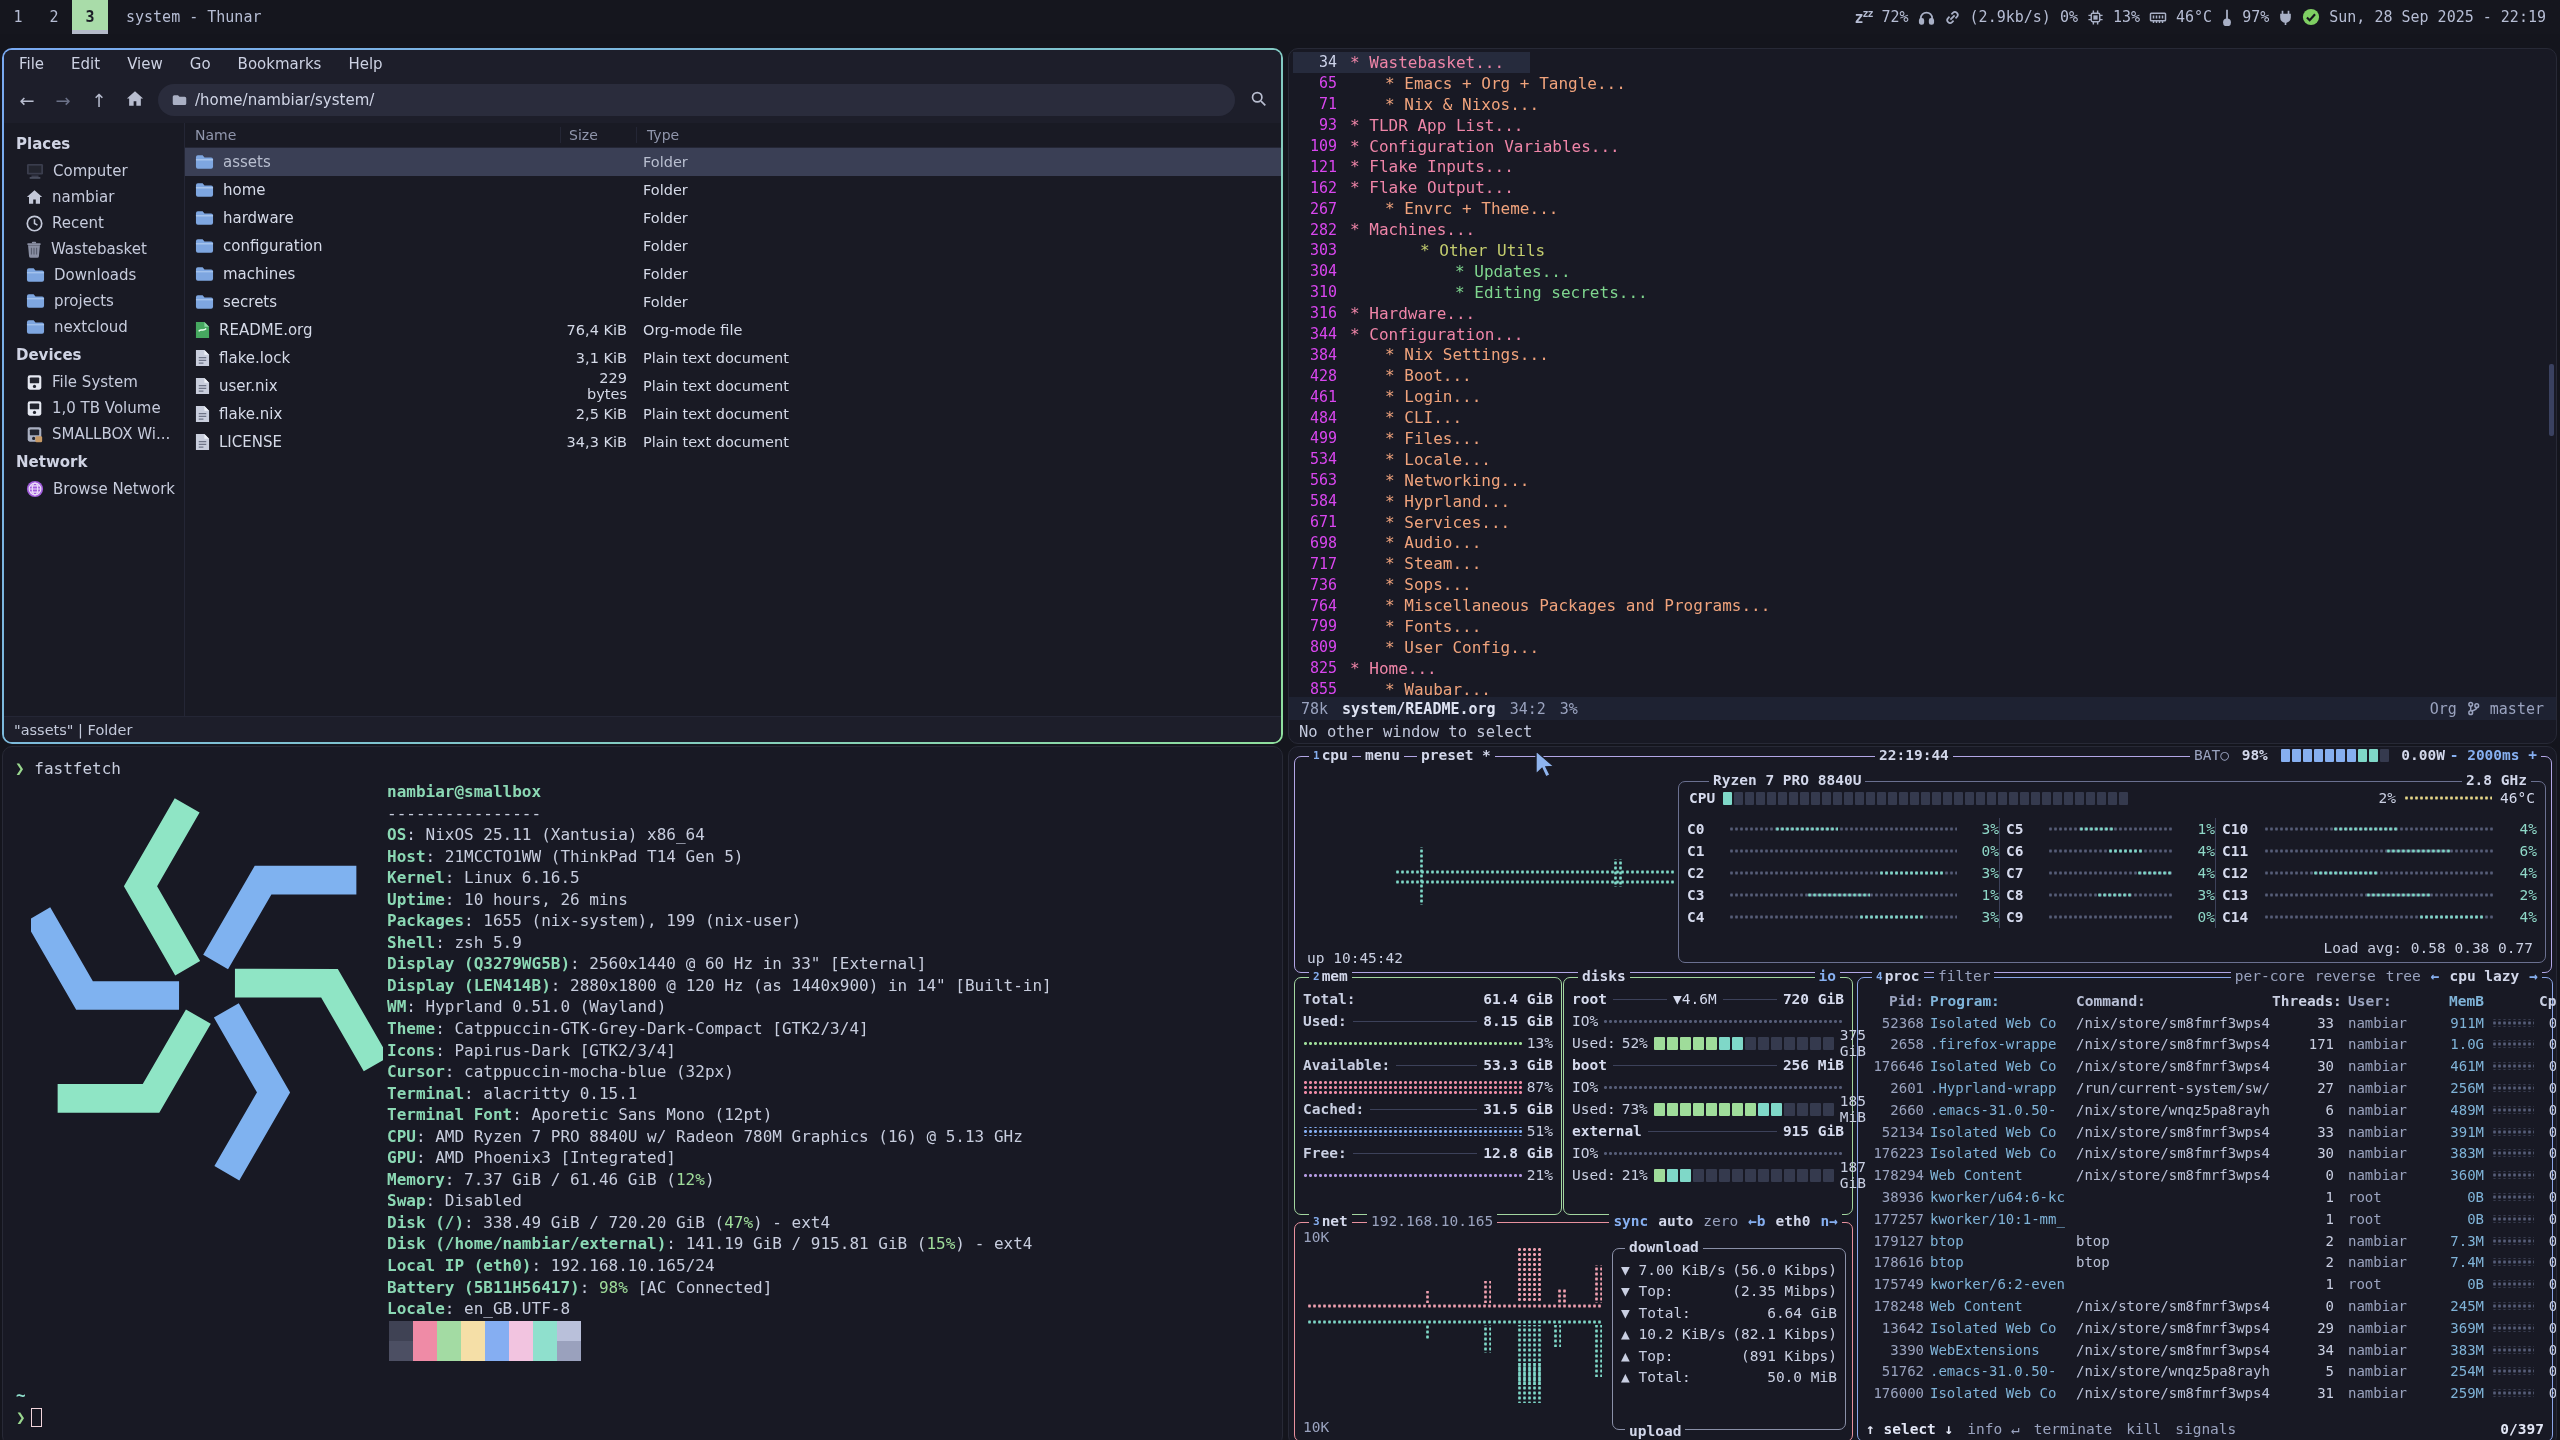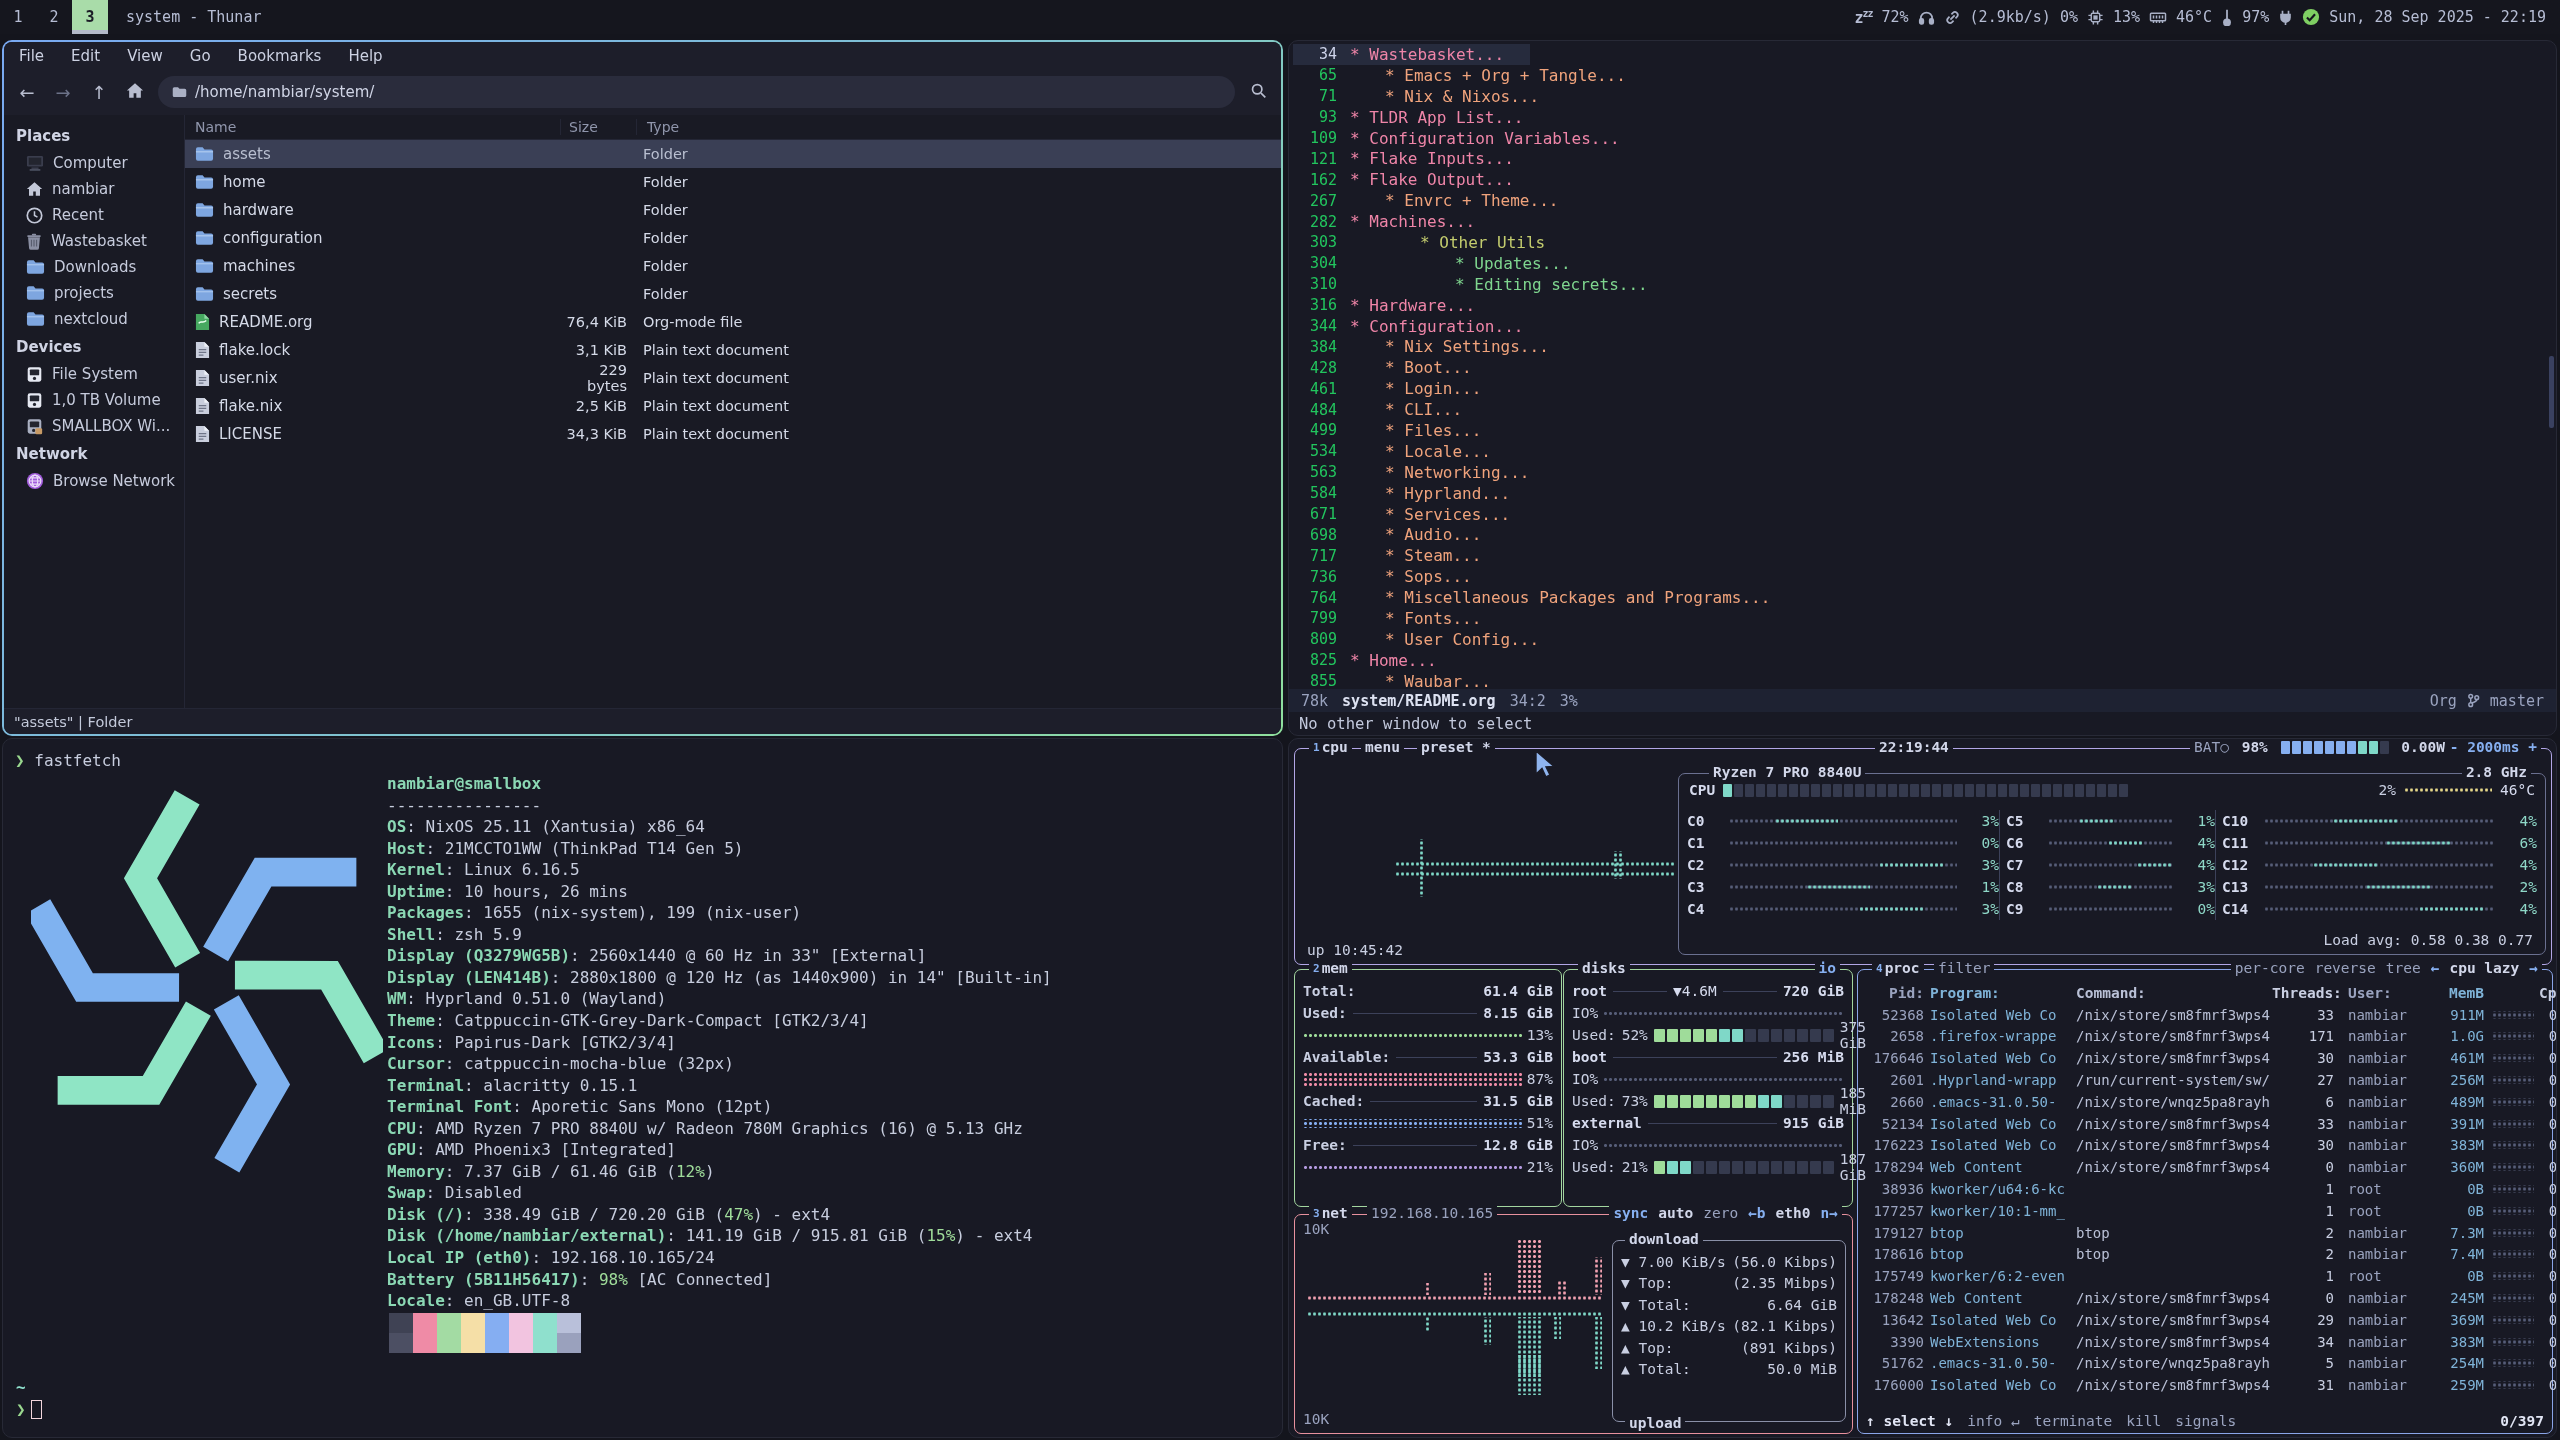--- a/index.html
+++ b/index.html
@@ -11,21 +11,21 @@
   .ws{width:36px;height:34px;line-height:34px;text-align:center;position:relative;}
   .ws.active{background:#a9dca9;color:#1b1c26;font-weight:bold;}
   .ws.active::after{content:"";position:absolute;left:0;right:0;bottom:0;height:4px;background:#b4bac9;}
   #bar-title{margin-left:18px;}
   #bar-status{margin-left:auto;display:flex;align-items:center;gap:9px;padding-right:14px;}
   .sic{display:inline-flex;align-items:center;}
   .sic svg{display:block;}
   .zzz{font-weight:bold;letter-spacing:-1px;}
   .zzz .s{font-size:10px;vertical-align:super;}
   
-  .winframe{position:absolute;border-radius:10px;overflow:hidden;}
+  .winframe{position:absolute;border-radius:10px;overflow:hidden;margin-top:8px;}
   #thunar{left:2px;top:40px;width:1281px;height:696px;background:linear-gradient(135deg,#79a9f2 0%,#7fc4cf 55%,#8fdf9d 100%);padding:2px;box-sizing:border-box;}
   #thunar-in{width:100%;height:100%;background:#1a1b25;border-radius:8px;display:flex;flex-direction:column;overflow:hidden;font-family:"DejaVu Sans",sans-serif;}
   #emacsw{left:1288px;top:40px;width:1269px;height:696px;background:#181924;border:1px solid #272936;box-sizing:border-box;}
   #term{left:2px;top:738px;width:1281px;height:700px;background:#181924;border:1px solid #272936;box-sizing:border-box;}
   #btopw{left:1288px;top:738px;width:1269px;height:700px;background:#181924;border:1px solid #272936;box-sizing:border-box;}
   
   #menubar{height:27px;display:flex;align-items:center;gap:27px;padding-left:15px;font-size:15px;color:#ccd1e2;background:#1d1e2a;}
   #toolbar{height:46px;display:flex;align-items:center;background:#1d1e2a;padding:0 10px;gap:10px;}
   .navbtn{width:26px;text-align:center;font-size:18px;color:#b8bdcf;}
   .navbtn.dim{color:#6c7288;}
@@ -43,21 +43,21 @@
   .frow{height:28px;display:flex;align-items:center;font-size:15px;color:#d5dae8;}
   .frow.selected{background:#3a3f55;color:#b9bfd0;}
   .f-name{flex:0 0 365px;display:flex;align-items:center;gap:9px;padding-left:10px;overflow:hidden;}
   .f-size{flex:0 0 67px;text-align:right;padding-right:4px;font-size:14.5px;}
   .f-type{flex:1;padding-left:12px;font-size:14.5px;}
   #statusbar{height:25px;border-top:1px solid #242635;background:#1d1e2a;display:flex;align-items:center;
              padding-left:10px;font-size:14.5px;color:#c3c9da;}
   
   #emacs-buf{position:absolute;left:0;top:0;right:0;bottom:46px;padding:3px 0 0 4px;font-size:16px;}
   .eline{height:20.9px;display:flex;align-items:center;white-space:pre;}
-  .eline .lnum{width:44px;text-align:right;color:#22c55e;flex:0 0 44px;margin-right:13px;font-size:15px;}
+  .eline .lnum{width:44px;text-align:right;color:#d946ef;flex:0 0 44px;margin-right:13px;font-size:15px;}
   .eline.cur{background:#262b3d;width:fit-content;padding-right:26px;}
   .eline.cur .lnum{color:#cdd3ea;}
   .lv1{color:#ef85a8;} .lv2{color:#f0a37c;} .lv3{color:#c3cc6e;} .lv4{color:#7fd68f;}
   .ind2{padding-left:35px;} .ind3{padding-left:70px;} .ind4{padding-left:105px;}
   #modeline{position:absolute;left:0;right:0;bottom:23px;height:23px;background:#1e2232;display:flex;
             align-items:center;font-size:15px;color:#9aa3bf;padding:0 12px;gap:14px;}
   #modeline .mfile{color:#dde2f2;font-weight:bold;}
   #modeline .mright{margin-left:auto;display:flex;align-items:center;gap:10px;}
   #echo{position:absolute;left:0;right:0;bottom:0;height:23px;display:flex;align-items:center;
         padding-left:10px;font-size:15.5px;color:#c3c9dd;}

